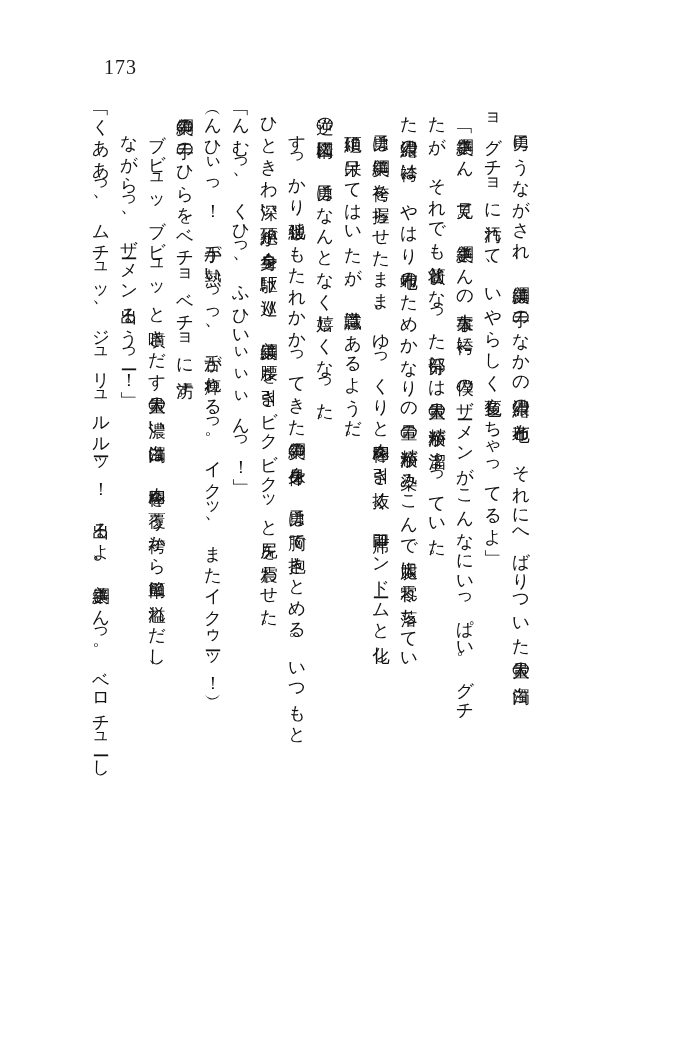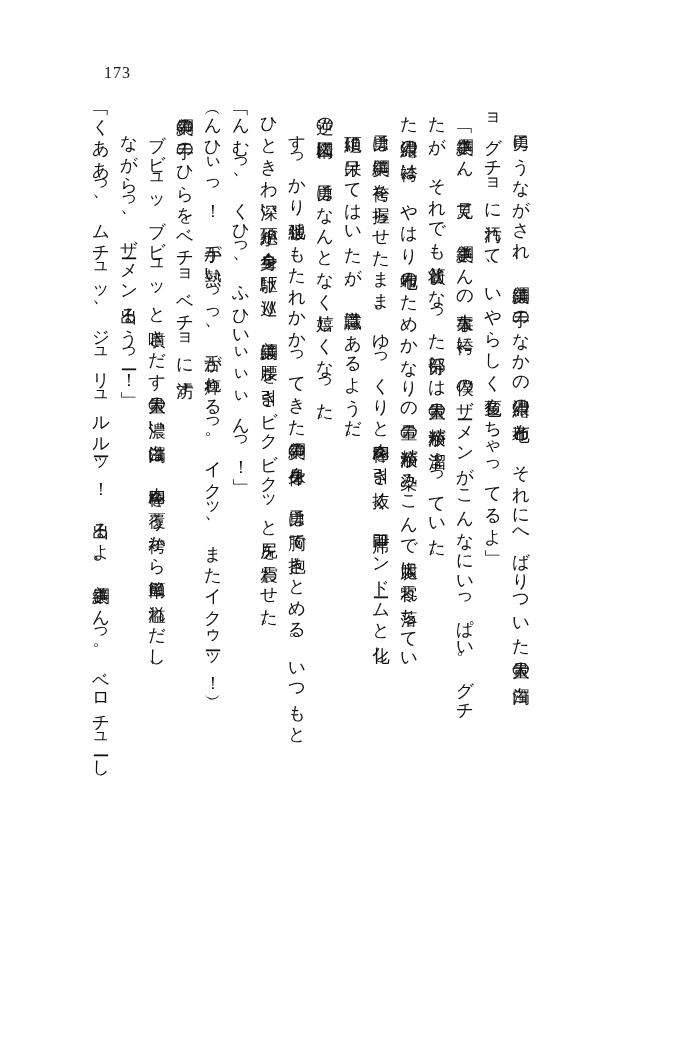--- a/index.html
+++ b/index.html
@@ -17,25 +17,24 @@
   #page {
     position: relative;
     width: 695px;
     height: 1050px;
     background: #ffffff;
   }
   #page-number {
     position: absolute;
     top: 56px;
     left: 104px;
-    font-size: 16px;
+    font-size: 20px;
     letter-spacing: 1px;
     color: #1a1a1a;
     font-family: "Liberation Serif", "DejaVu Serif", serif;
-    margin-top: 8px;
   }
   
   #text-block {
     position: absolute;
     top: 104px;
     right: 74px;
     height: 860px;
     width: 540px;
     display: flex;
     flex-direction: row;

